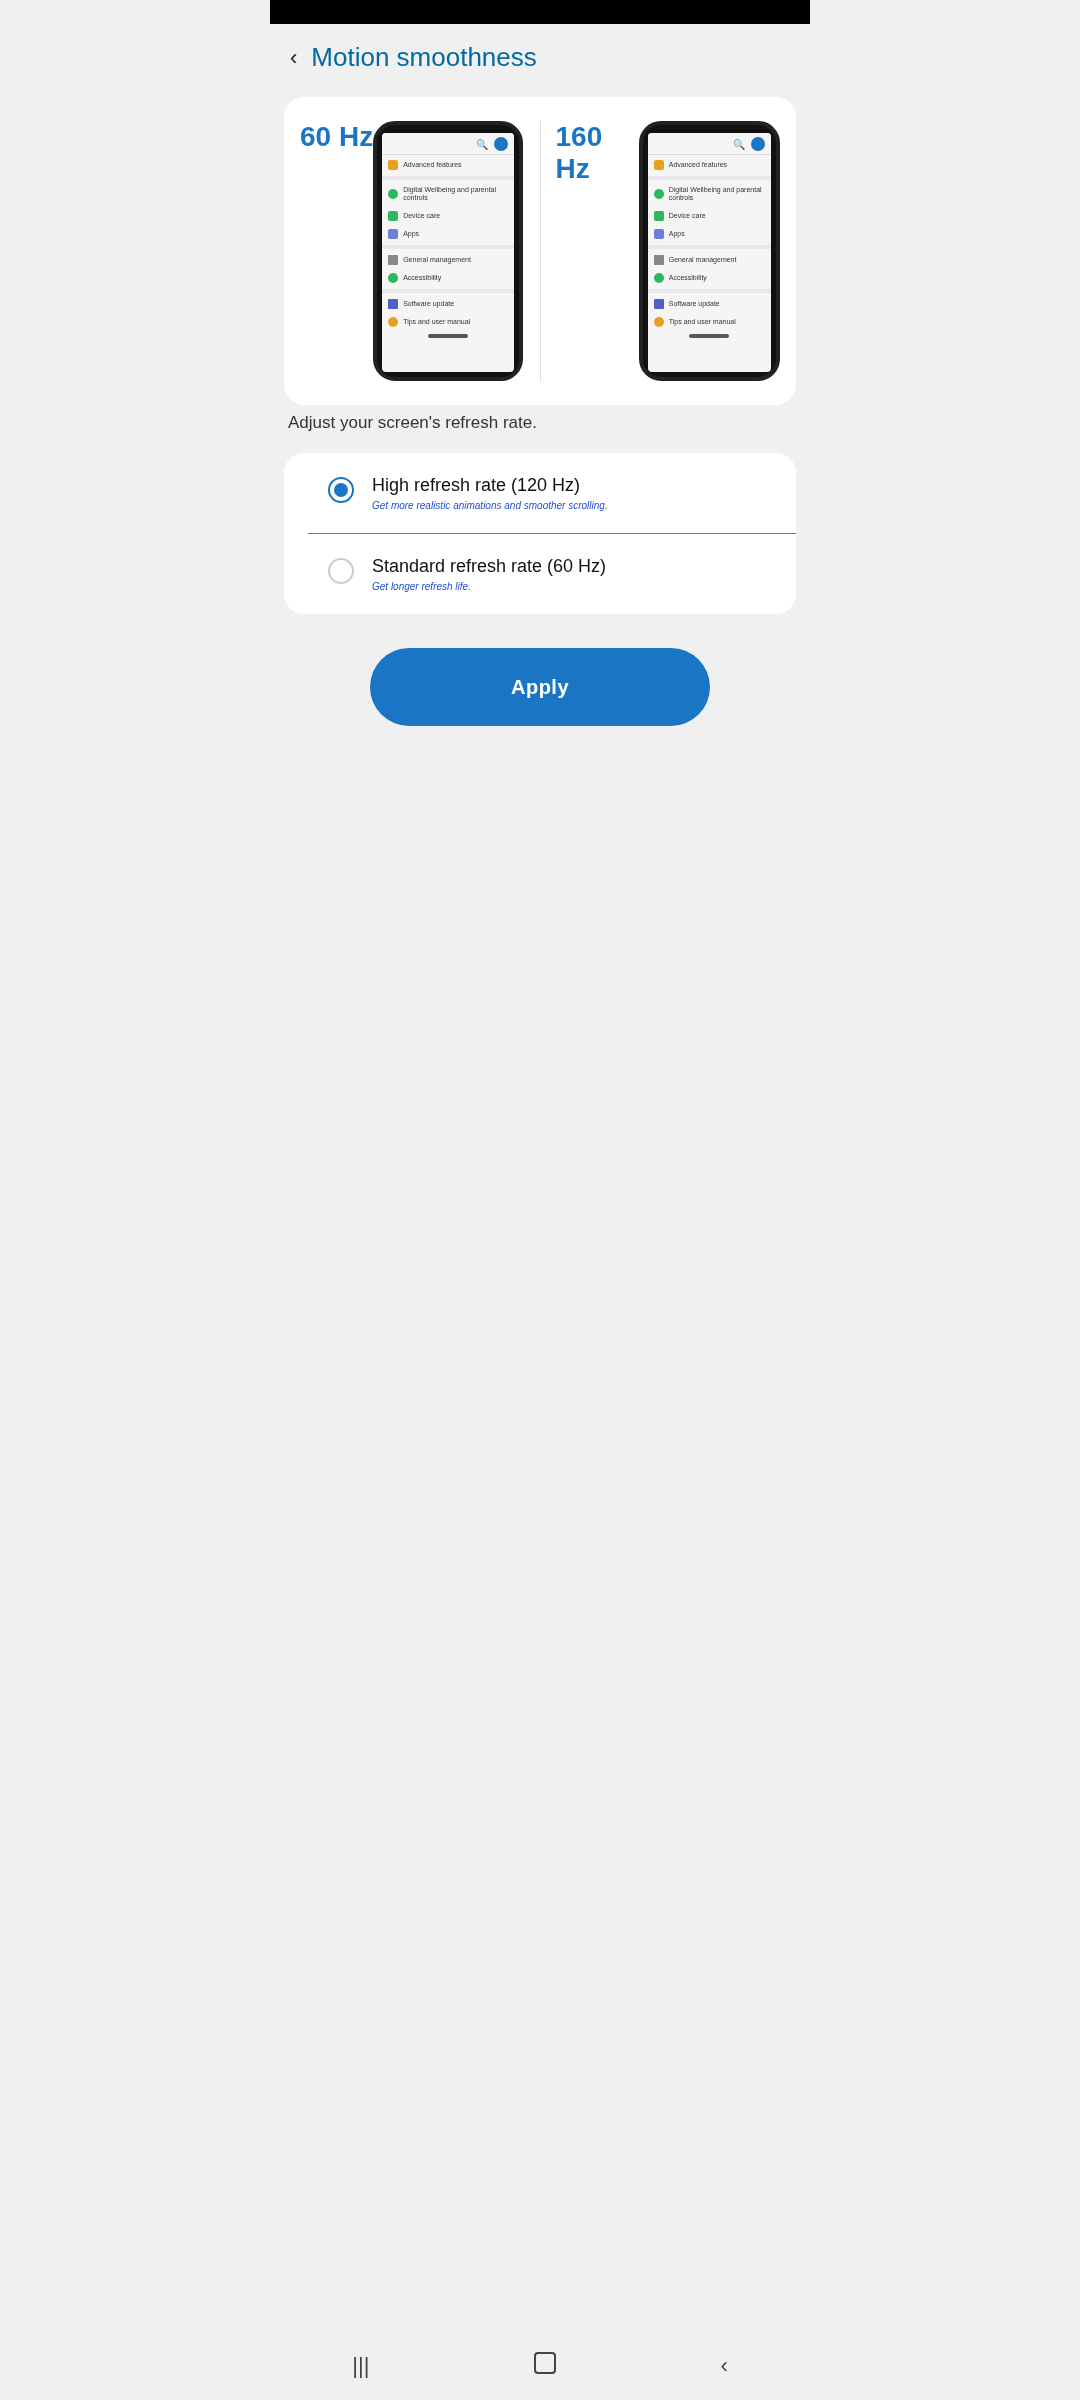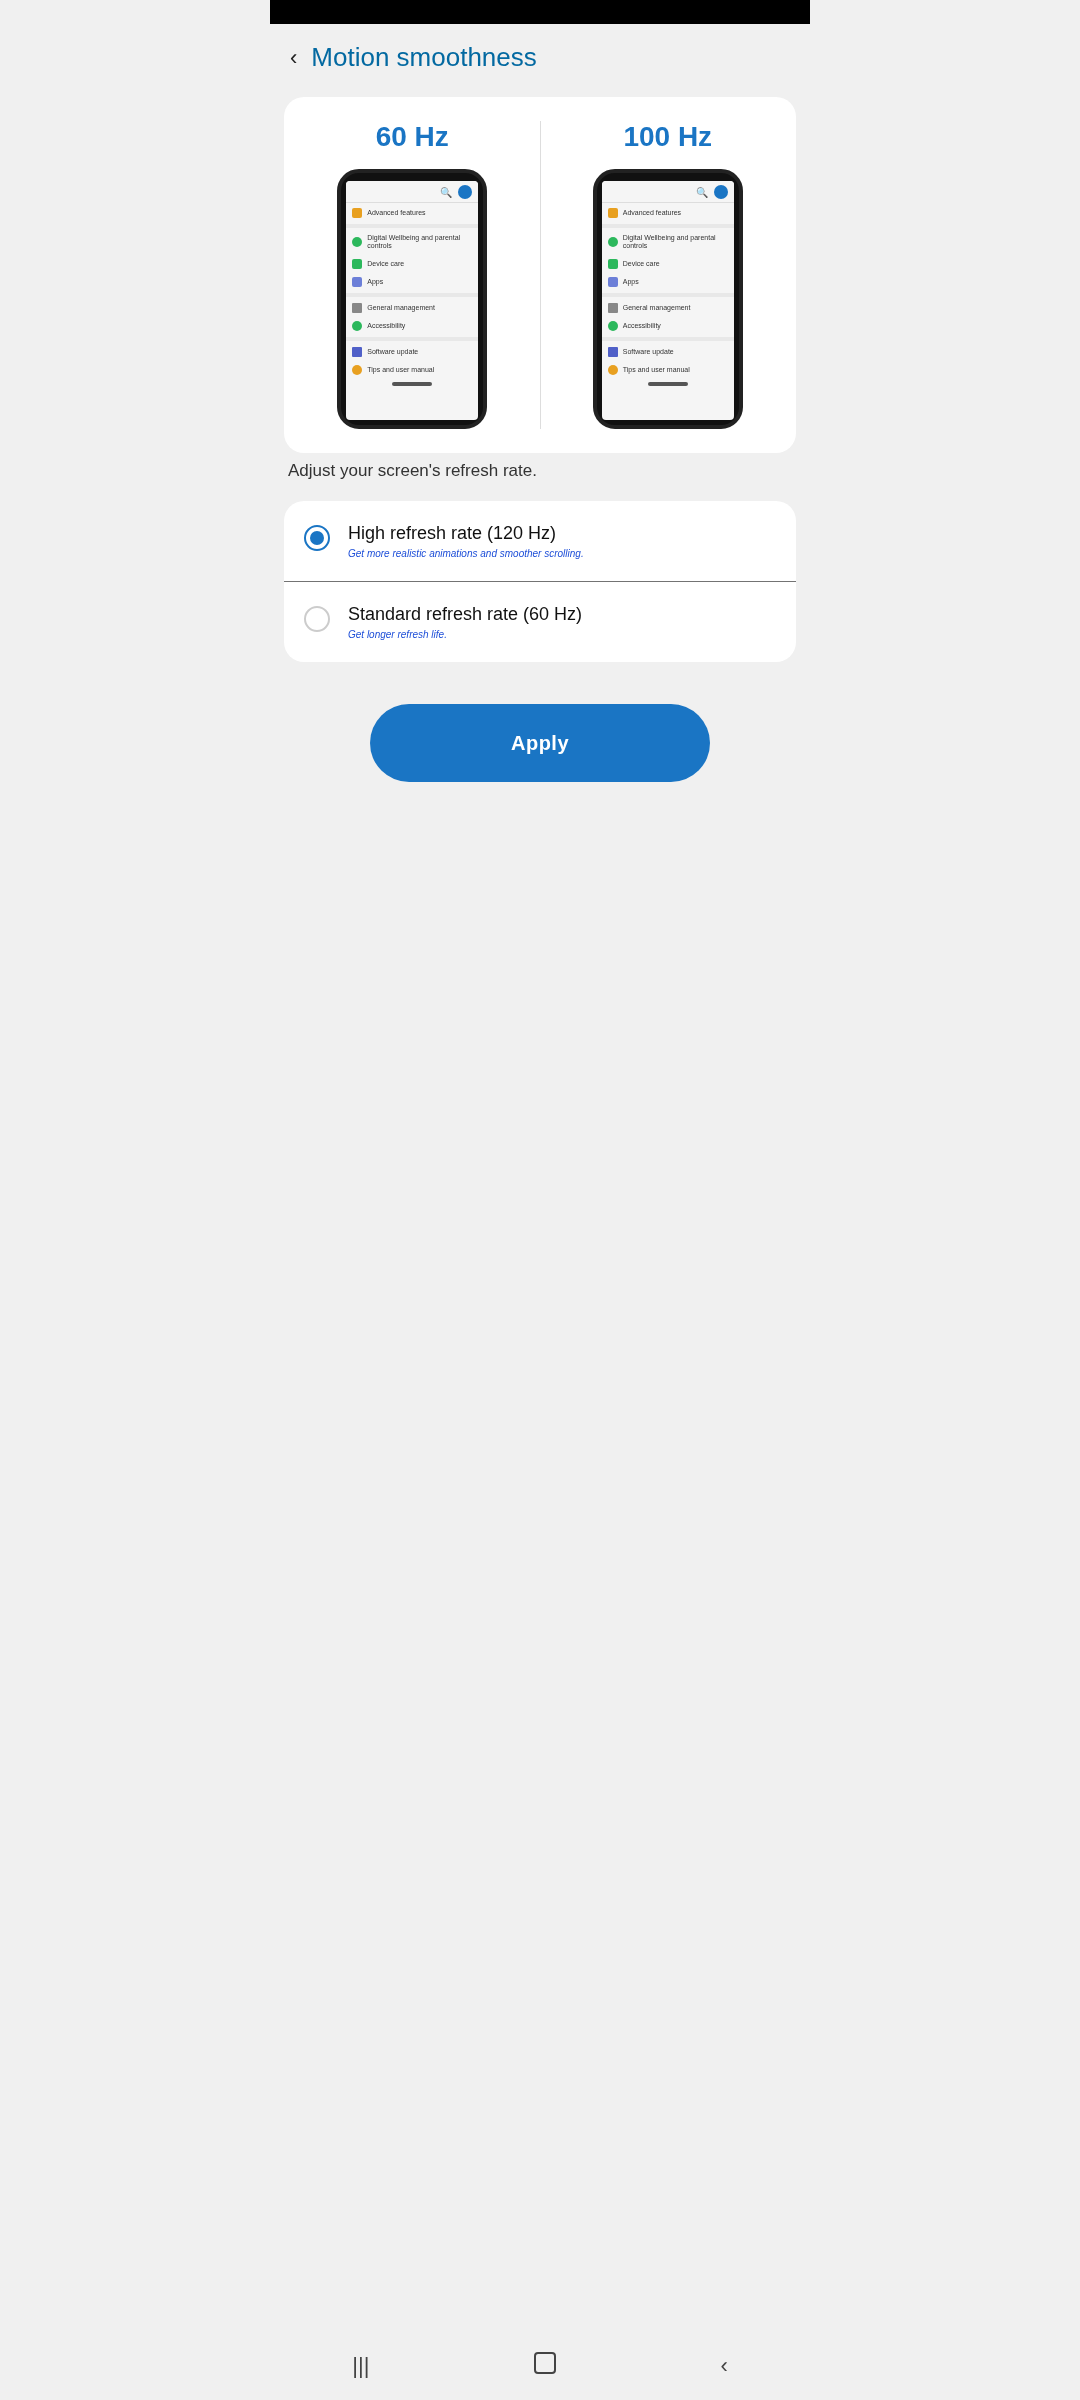--- a/index.html
+++ b/index.html
@@ -60,22 +60,21 @@
     .phones-row {
       display: flex;
       align-items: flex-start;
       justify-content: space-around;
       gap: 10px;
     }
 
     .phone-col {
       flex: 1;
       display: flex;
-      flex-direction: column;
-      align-items: center;
+      flex-direction: row;
     }
 
     .hz-label {
       font-size: 28px;
       font-weight: 700;
       color: #1a75c4;
       margin-bottom: 16px;
     }
 
     .phone-mockup {
@@ -176,22 +175,23 @@
     .description-text {
       padding: 8px 18px 14px;
       font-size: 17px;
       color: #333;
     }
 
     
     .options-card {
       background: #fff;
       border-radius: 20px;
-      margin: 6px 14px 8px;
+      margin: 6px 14px 0;
       overflow: hidden;
+      padding-left: 24px;
     }
 
     .option-row {
       display: flex;
       align-items: flex-start;
       padding: 22px 20px;
       gap: 18px;
       cursor: pointer;
     }
 
@@ -345,21 +345,21 @@
             <span class="menu-item-text">Tips and user manual</span>
           </div>
           <div class="phone-home-indicator"></div>
         </div>
       </div>
     </div>
 
     <div class="divider-line"></div>
 
     <div class="phone-col">
-      <div class="hz-label">100 Hz</div>
+      <div class="hz-label">160 Hz</div>
       <div class="phone-mockup">
         <div class="phone-screen">
           <div class="phone-topbar">
             <span class="search-icon-small">🔍</span>
             <div class="icon-circle"></div>
           </div>
           <div class="phone-divider"></div>
           <div class="phone-menu-item">
             <div class="menu-icon-dot" style="background:#e8a020;border-radius:2px;"></div>
             <span class="menu-item-text">Advanced features</span>

